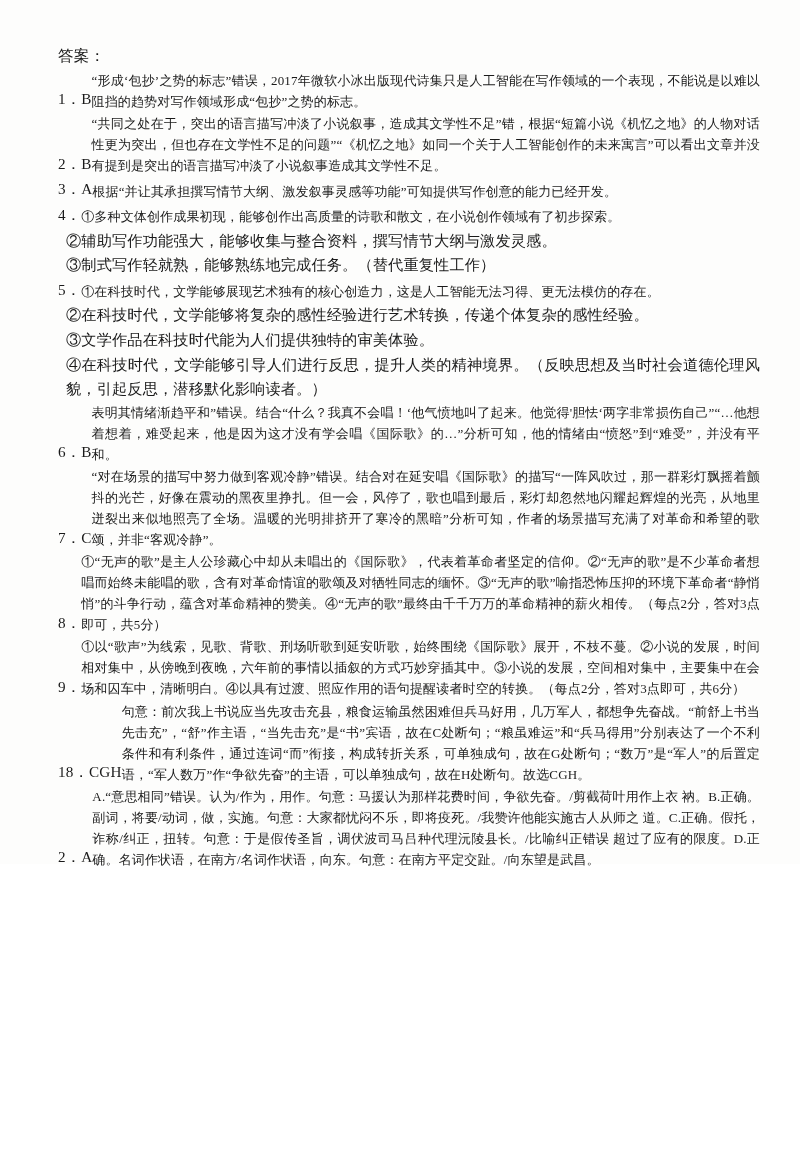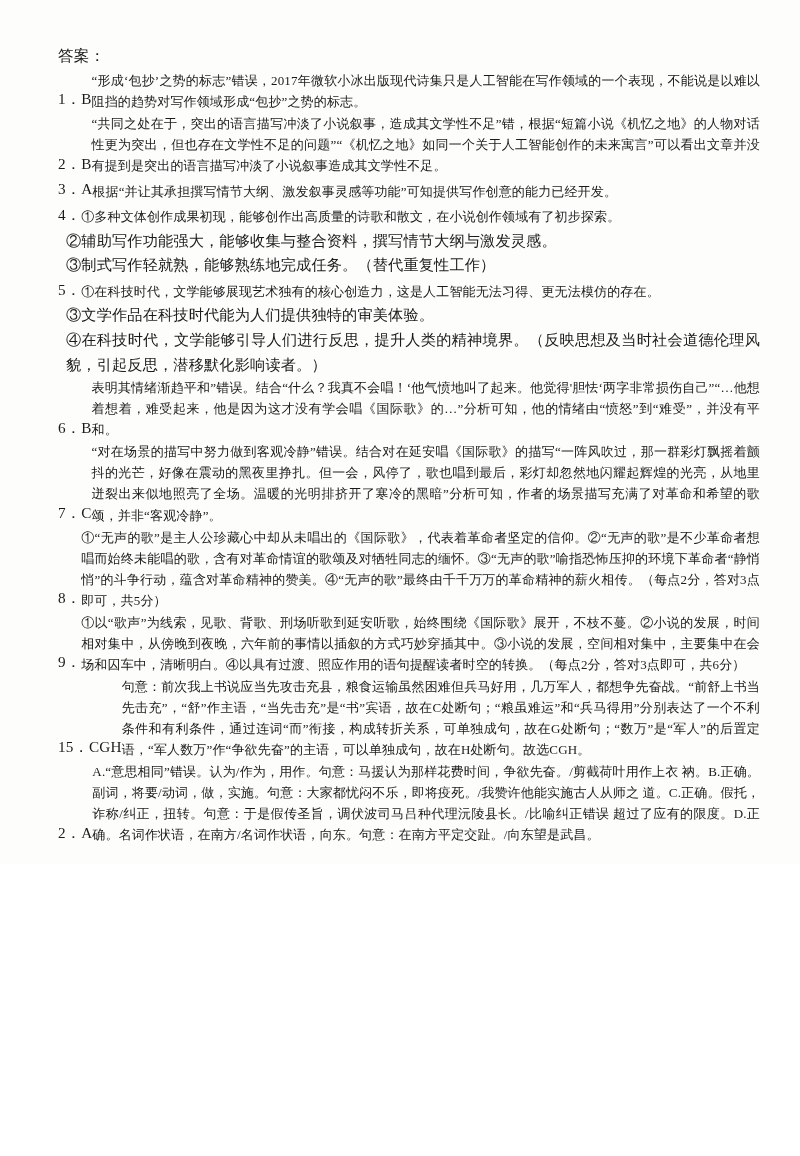--- a/index.html
+++ b/index.html
@@ -90,20 +90,21 @@
       <span class="ans-num">4．</span>
       <span class="ans-body">①多种文体创作成果初现，能够创作出高质量的诗歌和散文，在小说创作领域有了初步探索。</span>
     </div>
     <div class="sub-line">②辅助写作功能强大，能够收集与整合资料，撰写情节大纲与激发灵感。</div>
     <div class="sub-line">③制式写作轻就熟，能够熟练地完成任务。（替代重复性工作）</div>
 
     <div class="ans-item">
       <span class="ans-num">5．</span>
       <span class="ans-body">①在科技时代，文学能够展现艺术独有的核心创造力，这是人工智能无法习得、更无法模仿的存在。</span>
     </div>
+    <div class="sub-line">②在科技时代，文学能够将复杂的感性经验进行艺术转换，传递个体复杂的感性经验。</div>
     <div class="sub-line">③文学作品在科技时代能为人们提供独特的审美体验。</div>
     <div class="sub-line">④在科技时代，文学能够引导人们进行反思，提升人类的精神境界。（反映思想及当时社会道德伦理风貌，引起反思，潜移默化影响读者。）</div>
 
     <div class="ans-item">
       <span class="ans-num">6．B</span>
       <span class="ans-body">表明其情绪渐趋平和”错误。结合“什么？我真不会唱！‘他气愤地叫了起来。他觉得'胆怯‘两字非常损伤自己”“…他想着想着，难受起来，他是因为这才没有学会唱《国际歌》的…”分析可知，他的情绪由“愤怒”到“难受”，并没有平和。</span>
     </div>
 
     <div class="ans-item">
       <span class="ans-num">7．C</span>
@@ -114,21 +115,21 @@
       <span class="ans-num">8．</span>
       <span class="ans-body">①“无声的歌”是主人公珍藏心中却从未唱出的《国际歌》，代表着革命者坚定的信仰。②“无声的歌”是不少革命者想唱而始终未能唱的歌，含有对革命情谊的歌颂及对牺牲同志的缅怀。③“无声的歌”喻指恐怖压抑的环境下革命者“静悄悄”的斗争行动，蕴含对革命精神的赞美。④“无声的歌”最终由千千万万的革命精神的薪火相传。（每点2分，答对3点即可，共5分）</span>
     </div>
 
     <div class="ans-item">
       <span class="ans-num">9．</span>
       <span class="ans-body">①以“歌声”为线索，见歌、背歌、刑场听歌到延安听歌，始终围绕《国际歌》展开，不枝不蔓。②小说的发展，时间相对集中，从傍晚到夜晚，六年前的事情以插叙的方式巧妙穿插其中。③小说的发展，空间相对集中，主要集中在会场和囚车中，清晰明白。④以具有过渡、照应作用的语句提醒读者时空的转换。（每点2分，答对3点即可，共6分）</span>
     </div>
 
     <div class="ans-item">
-      <span class="ans-num">15．CGH</span>
+      <span class="ans-num">18．CGH</span>
       <span class="ans-body">句意：前次我上书说应当先攻击充县，粮食运输虽然困难但兵马好用，几万军人，都想争先奋战。“前舒上书当先击充”，“舒”作主语，“当先击充”是“书”宾语，故在C处断句；“粮虽难运”和“兵马得用”分别表达了一个不利条件和有利条件，通过连词“而”衔接，构成转折关系，可单独成句，故在G处断句；“数万”是“军人”的后置定语，“军人数万”作“争欲先奋”的主语，可以单独成句，故在H处断句。故选CGH。</span>
     </div>
 
     <div class="ans-item">
       <span class="ans-num">2．A</span>
       <span class="ans-body">A.“意思相同”错误。认为/作为，用作。句意：马援认为那样花费时间，争欲先奋。/剪截荷叶用作上衣 衲。B.正确。副词，将要/动词，做，实施。句意：大家都忧闷不乐，即将疫死。/我赞许他能实施古人从师之 道。C.正确。假托，诈称/纠正，扭转。句意：于是假传圣旨，调伏波司马吕种代理沅陵县长。/比喻纠正错误 超过了应有的限度。D.正确。名词作状语，在南方/名词作状语，向东。句意：在南方平定交趾。/向东望是武昌。</span>
     </div>
 
   </div>
 </div>

